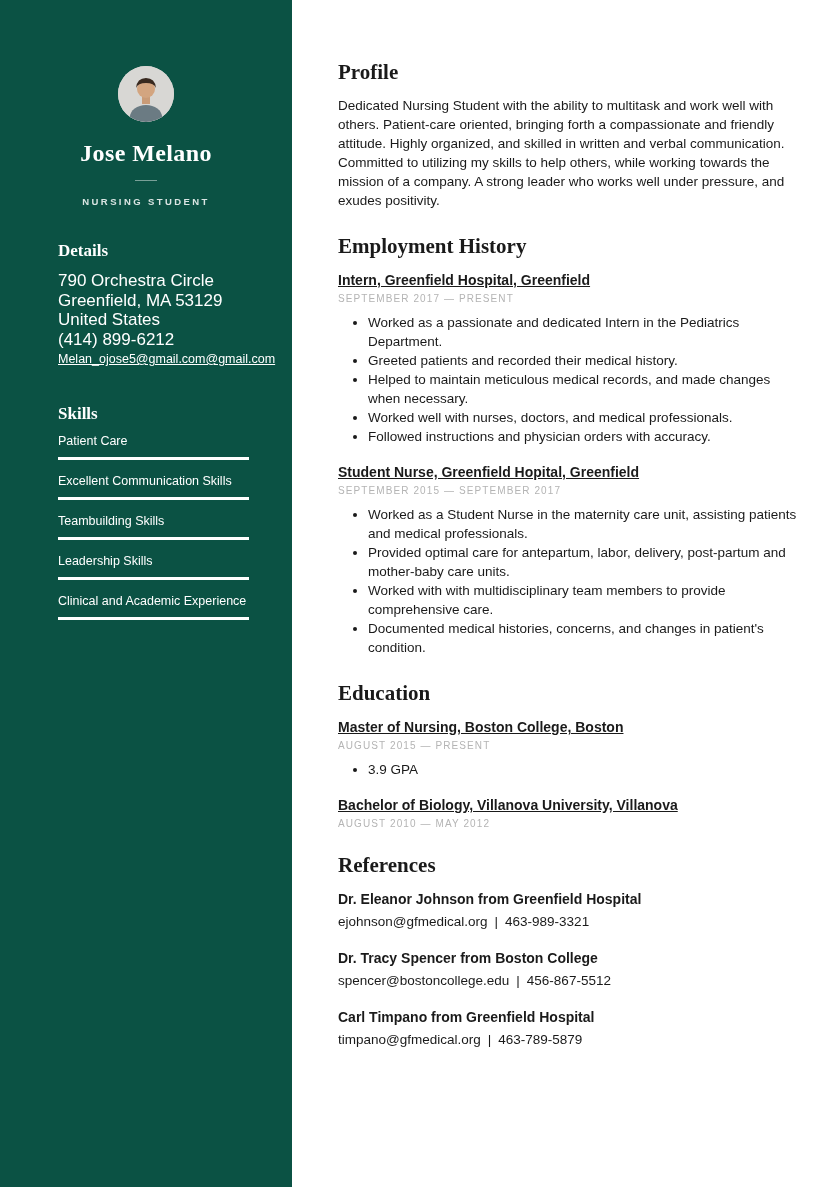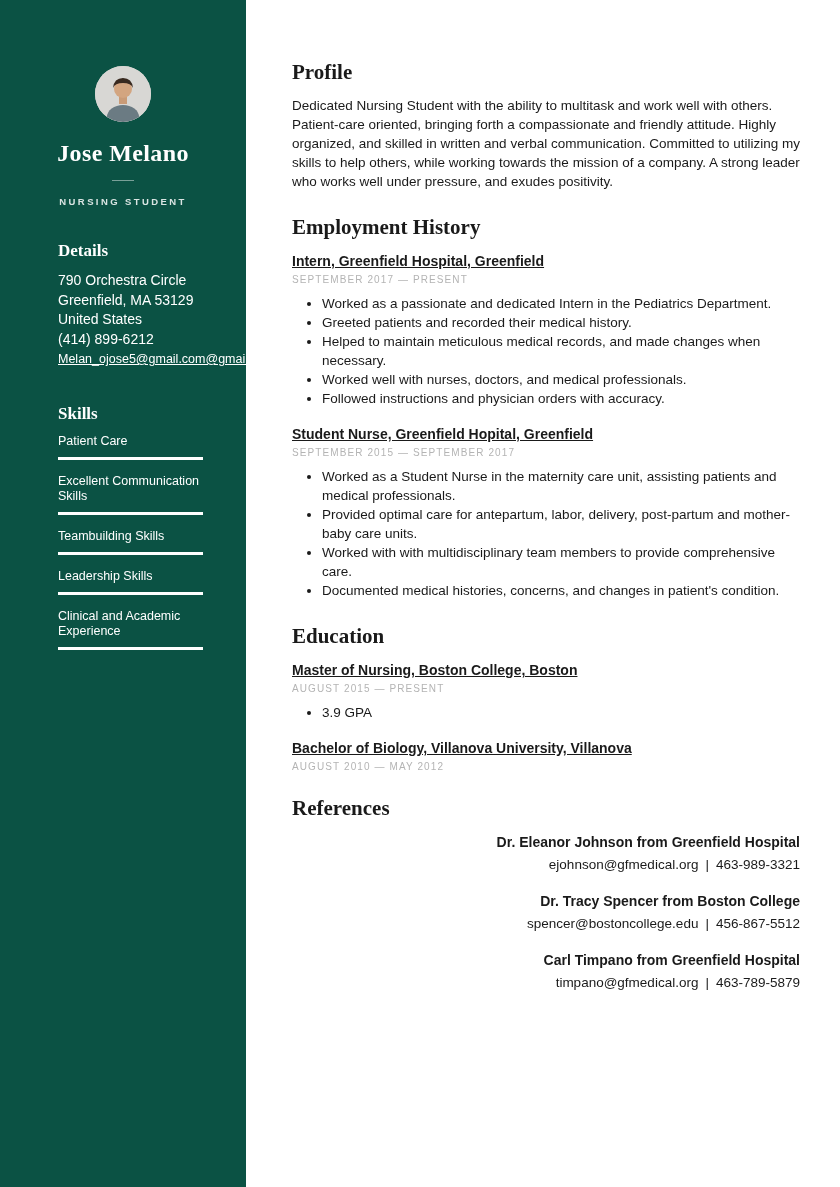--- a/index.html
+++ b/index.html
@@ -9,21 +9,21 @@
   .page {
     width: 840px;
     height: 1187px;
     display: flex;
     background: #ffffff;
     overflow: hidden;
   }
 
   
   .sidebar {
-    width: 246px;
+    width: 292px;
     flex-shrink: 0;
     background: var(--sidebar-bg, #0b5244);
     color: var(--sidebar-text, #ffffff);
   }
   .sidebar-top { text-align: center; padding: 66px 20px 0; }
   .avatar {
     width: 56px; height: 56px;
     border-radius: 50%;
     overflow: hidden;
     margin: 0 auto 16px;
@@ -47,21 +47,21 @@
     letter-spacing: 2.4px;
     color: rgba(255,255,255,0.85);
   }
   .sidebar-body { padding: 0 43px 0 58px; }
   .side-heading {
     font-family: "Liberation Serif", serif;
     font-size: 17px;
     font-weight: 700;
     margin: 34px 0 10px;
   }
-  .detail-line { font-size: 14px; line-height: 19.5px; }
+  .detail-line { font-size: 17px; line-height: 19.5px; }
   .email-link {
     font-size: 12.5px;
     line-height: 19.5px;
     color: var(--sidebar-text, #ffffff);
     text-decoration: underline;
     white-space: nowrap;
     display: inline-block;
   }
   .skill { margin-bottom: 14px; }
   .skill-label { font-size: 12.5px; line-height: 15px; }
@@ -97,21 +97,21 @@
     color: var(--date-color, #b4b4b4);
     margin: 3px 0 9px;
   }
   ul.bullets {
     padding-left: 30px;
     font-size: 13.5px;
     line-height: 19px;
     margin-top: 2px;
   }
   ul.bullets li { margin: 0; }
-  .reference { margin-bottom: 17px; text-align: right; }
+  .reference { margin-bottom: 17px; }
   .ref-name { font-size: 14px; font-weight: 700; line-height: 20px; margin-bottom: 3px; }
   .ref-contact { font-size: 13.5px; line-height: 19px; }
   .pipe { margin: 0 7px; }
 </style>
 </head>
 <body>
 
 <div class="page">
 
   <aside class="sidebar">

